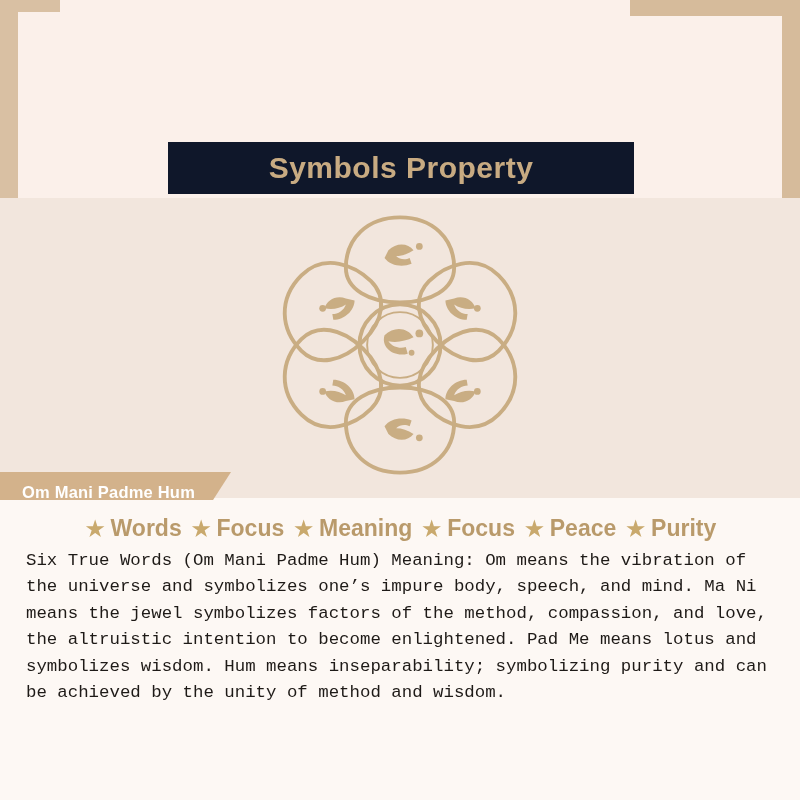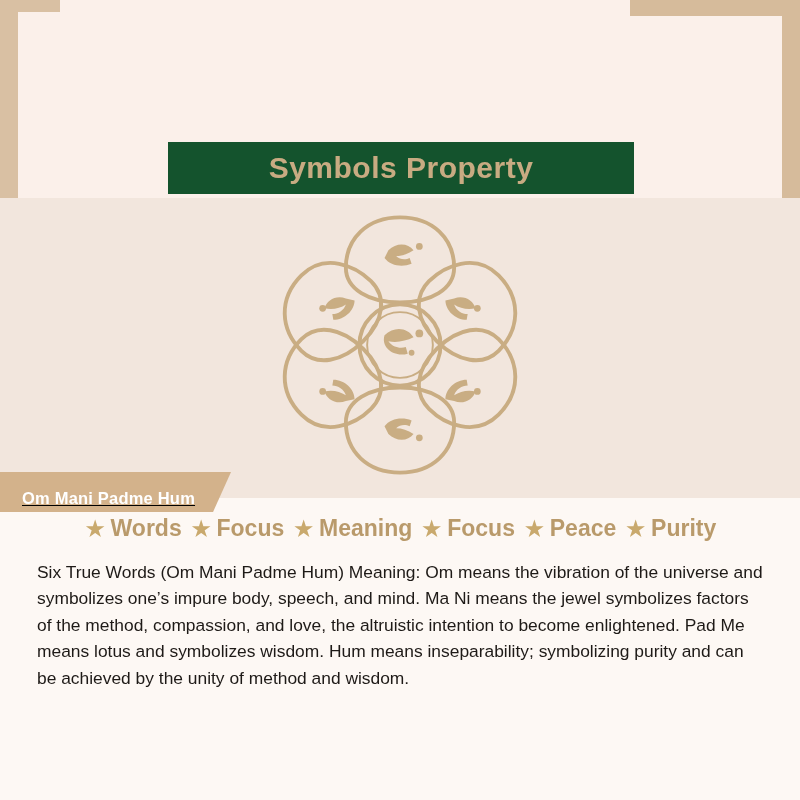--- a/index.html
+++ b/index.html
@@ -47,21 +47,21 @@
     font-weight: bold;
     color: #6d2b17;
     font-family: "Liberation Sans", sans-serif;
   }
 
   
   .title-bar {
     position: absolute;
     left: 168px; top: 142px;
     width: 466px; height: 52px;
-    background: #14532d;
+    background: #0f172a;
     display: flex; align-items: center; justify-content: center;
   }
   .title-bar .title {
     font-size: 30px;
     font-weight: bold;
     color: #c8ab82;
     font-family: "Liberation Sans", sans-serif;
     letter-spacing: 0.5px;
   }
 
@@ -73,27 +73,26 @@
   .mandala-wrap {
     position: absolute; left: 0; top: 200px; width: 800px; height: 290px;
     display: flex; align-items: center; justify-content: center;
   }
   .mandala { width: 290px; height: 290px; }
 
   
   .label-tab {
     position: absolute;
     left: 0; top: 472px;
-    height: 40px;
+    height: 28px;
     padding: 12px 36px 0 22px;
     display: flex; align-items: center;
     background: #d3b28b;
     clip-path: polygon(0 0, 100% 0, calc(100% - 18px) 100%, 0 100%);
     z-index: 5;
-    text-decoration: underline;
   }
   .label-tab span {
     color: #ffffff;
     font-weight: bold;
     font-size: 16.5px;
     letter-spacing: 0.2px;
   }
 
   
   .bottom-panel {
@@ -116,21 +115,21 @@
 
   .body-text {
     position: absolute;
     left: 26px; top: 548px;
     width: 752px;
     font-size: 17.4px;
     line-height: 1.52;
     color: #1e1a17;
     font-family: "Liberation Sans", sans-serif;
   }
-  .body-text p { margin: 11px; }
+  .body-text p { margin: 0; font-family: Liberation Mono, monospace; }
   .body-text p + p { margin-top: 0px; }
 </style>
 </head>
 <body>
 
 <div class="page">
 
   <div class="top-band"></div>
   <div class="corner-left"></div>
   <div class="corner-right"></div>

